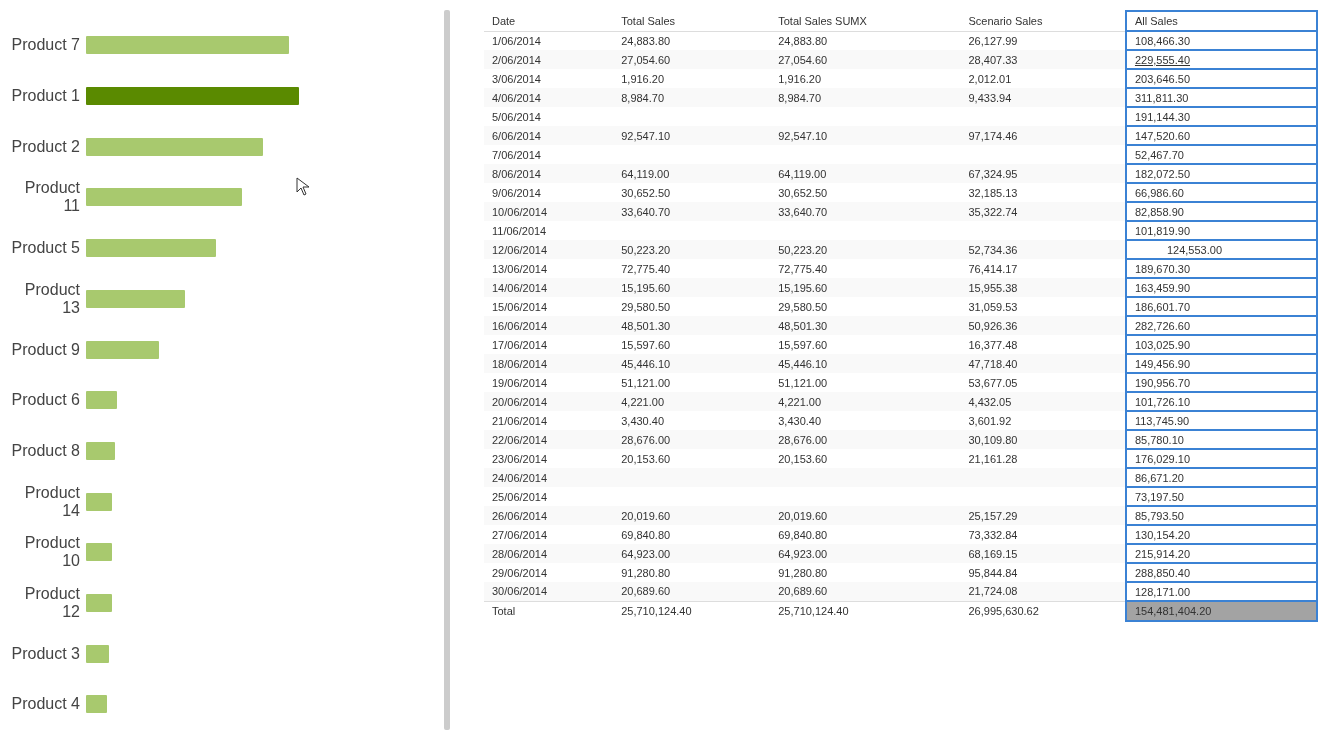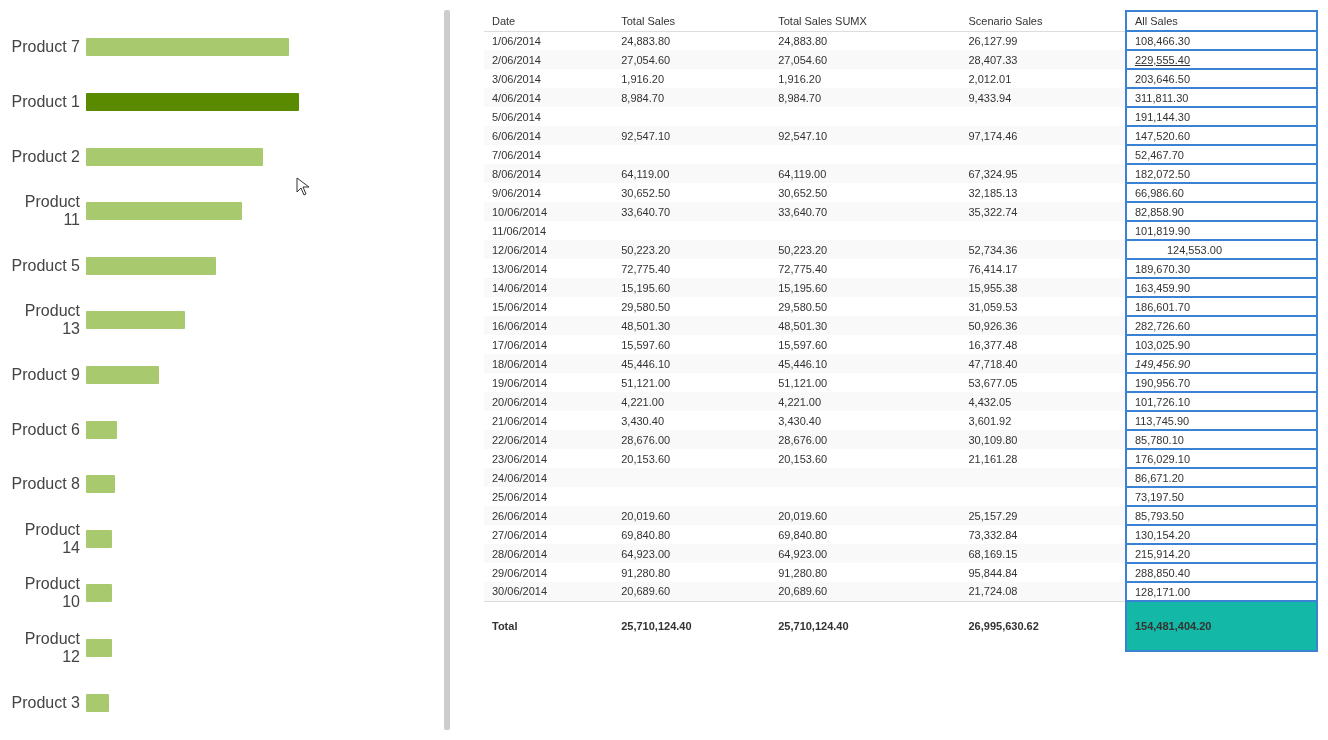--- a/index.html
+++ b/index.html
@@ -119,22 +119,22 @@
       border: 2.5px solid #3b82d4;
       background: #fff !important;
     }
 
     th.col-all-sales {
       border: 2.5px solid #3b82d4;
       background: #fff;
     }
 
     .data-table tfoot tr td {
-      padding: 18px 8px;
-      font-weight: 700;
+      padding: 3px 8px;
+      font-weight: 400;
       border-top: 1px solid #ddd;
       margin-top: 10px;
     }
 
     .subscribe-area {
       position: absolute;
       bottom: 15px;
       right: 15px;
       display: flex;
       flex-direction: column;
@@ -243,20 +243,26 @@
           <div class="bar-track">
             <div class="bar-fill" style="width: 26px; background-color: rgb(168, 201, 110); max-width: 300px;"></div>
           </div>
         </div>
         <div class="bar-row">
           <div class="bar-label">Product 3</div>
           <div class="bar-track">
             <div class="bar-fill" style="width: 23.4px; background-color: rgb(168, 201, 110); max-width: 300px;"></div>
           </div>
         </div>
+        <div class="bar-row">
+          <div class="bar-label">Product 4</div>
+          <div class="bar-track">
+            <div class="bar-fill" style="width: 20.8px; background-color: rgb(168, 201, 110); max-width: 300px;"></div>
+          </div>
+        </div>
       </div>
   </div>
 
   <div class="divider"></div>
 
   <div class="table-panel">
     <table class="data-table">
       <thead>
         <tr id="table-header">
 
@@ -386,21 +392,21 @@
             <td>15,597.60</td>
             <td>15,597.60</td>
             <td>16,377.48</td>
             <td class="col-all-sales" style="border-left: 2.5px solid rgb(59, 130, 212); border-right: 2.5px solid rgb(59, 130, 212); background: rgb(255, 255, 255);">103,025.90</td>
           </tr>
           <tr>
             <td>18/06/2014</td>
             <td>45,446.10</td>
             <td>45,446.10</td>
             <td>47,718.40</td>
-            <td class="col-all-sales" style="border-left: 2.5px solid rgb(59, 130, 212); border-right: 2.5px solid rgb(59, 130, 212); background: rgb(255, 255, 255); font-style: italic;">149,456.90</td>
+            <td class="col-all-sales" style="border-left: 2.5px solid rgb(59, 130, 212); border-right: 2.5px solid rgb(59, 130, 212); background: rgb(255, 255, 255);">149,456.90</td>
           </tr>
           <tr>
             <td>19/06/2014</td>
             <td>51,121.00</td>
             <td>51,121.00</td>
             <td>53,677.05</td>
             <td class="col-all-sales" style="border-left: 2.5px solid rgb(59, 130, 212); border-right: 2.5px solid rgb(59, 130, 212); background: rgb(255, 255, 255);">190,956.70</td>
           </tr>
           <tr>
             <td>20/06/2014</td>
@@ -480,21 +486,21 @@
             <td class="col-all-sales" style="border-left: 2.5px solid rgb(59, 130, 212); border-right: 2.5px solid rgb(59, 130, 212); background: rgb(255, 255, 255);">128,171.00</td>
           </tr>
         </tbody>
       <tfoot>
         <tr id="table-footer">
 
         <td>Total</td>
             <td>25,710,124.40</td>
             <td>25,710,124.40</td>
             <td>26,995,630.62</td>
-            <td style="border: 2.5px solid rgb(59, 130, 212); background: #14b8a6;">154,481,404.20</td>
+            <td style="border: 2.5px solid rgb(59, 130, 212); background: #a3a3a3;">154,481,404.20</td>
           </tr>
       </tfoot>
     </table>
   </div>
 
   <div class="subscribe-area">
     <span class="subscribe-icon"></span>
     <span class="subscribe-text"></span>
   </div>
 

